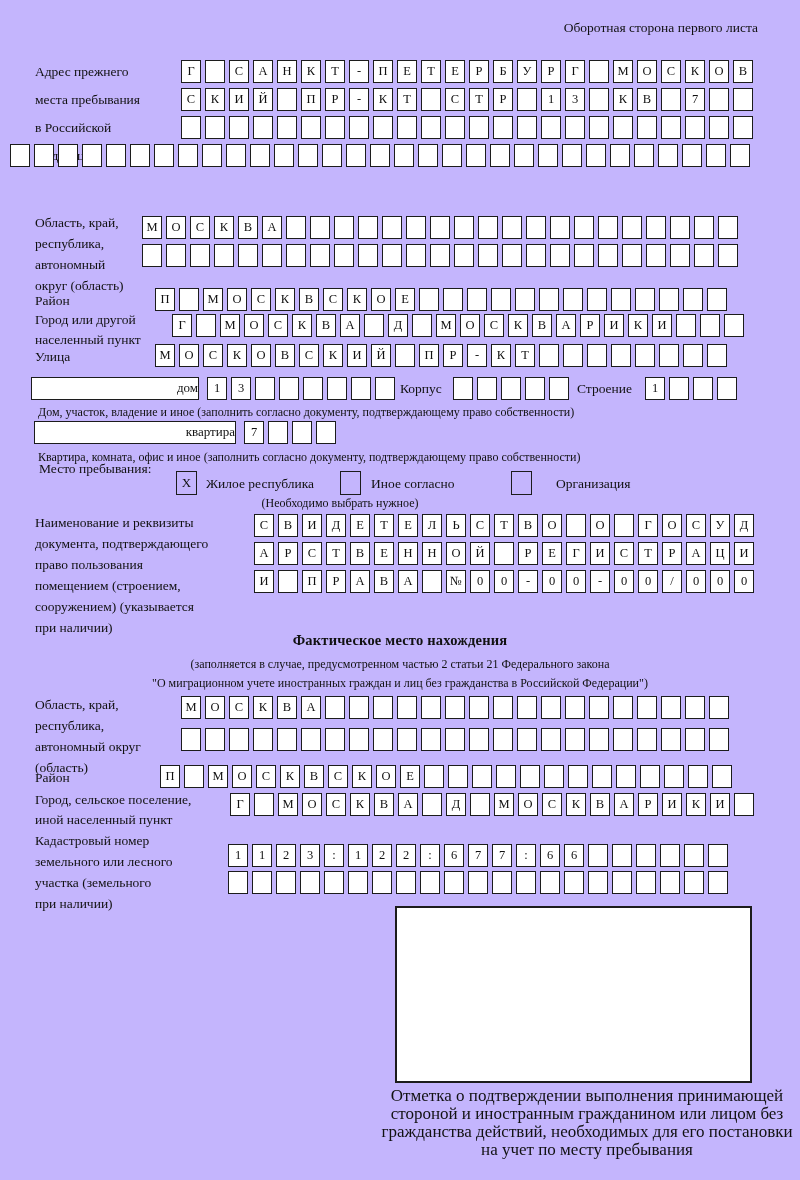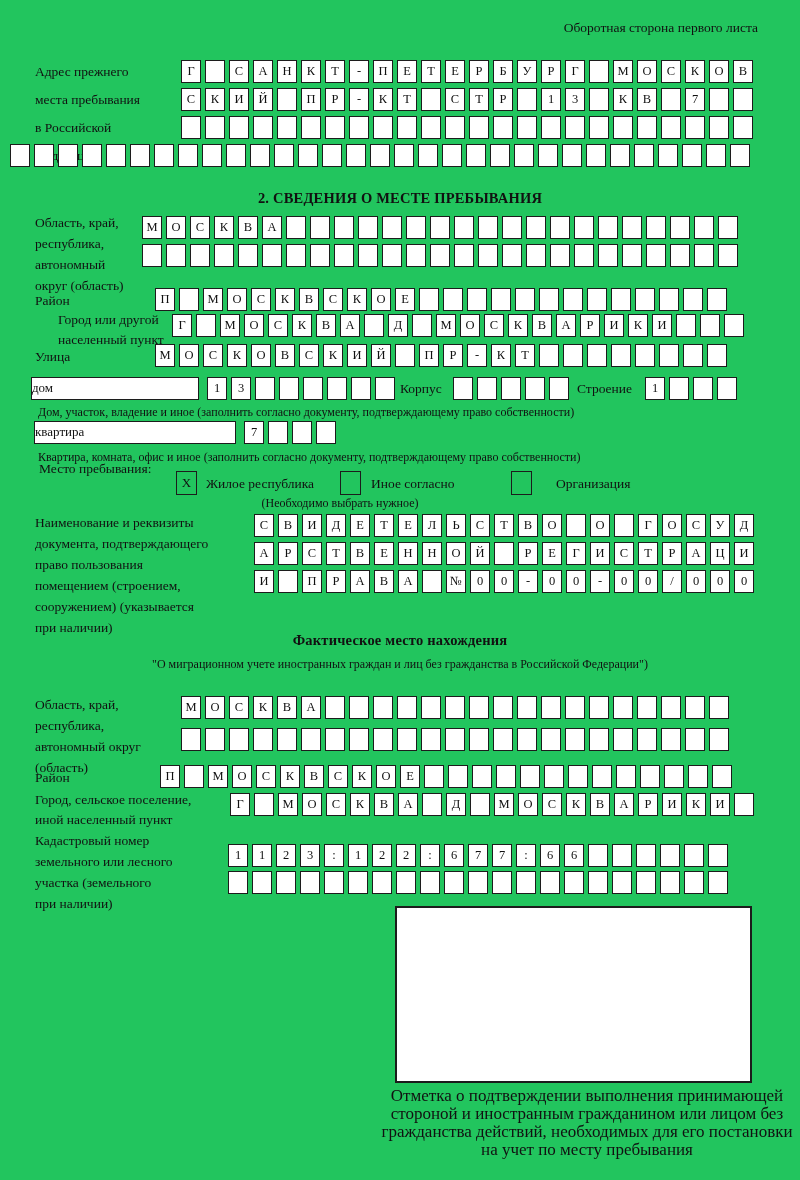--- a/index.html
+++ b/index.html
@@ -1,33 +1,33 @@
 <!DOCTYPE html>
 <html><head>
 <meta charset="utf-8">
 <style>
   html,body{margin:0;padding:0;background:#fff;}
   #page{
-    position:relative;width:800px;height:1180px;background:#22c55e;
+    position:relative;width:800px;height:1180px;background:#c4b5fd;
     font-family:"Liberation Serif","DejaVu Serif",serif;color:#111;overflow:hidden;
   }
   .abs{position:absolute;}
   .label{font-size:13.5px;line-height:21px;white-space:nowrap;}
   .caption{font-size:12px;white-space:nowrap;}
   .center{left:0;width:800px;text-align:center;}
   .h2{font-size:14.5px;font-weight:bold;letter-spacing:.2px;}
   .boxrow{display:flex;gap:4px;}
   .cell{
     display:inline-block;box-sizing:border-box;width:20px;height:23px;
     border:1.5px solid #1c1c1c;font-size:12.5px;line-height:20px;
     text-align:center;background:#fff;flex:0 0 auto;
   }
   .lblbox{
     box-sizing:border-box;height:23px;border:1.5px solid #1c1c1c;
-    font-size:13px;line-height:20px;text-align:left;background:#fff;
+    font-size:13px;line-height:20px;text-align:right;background:#fff;
   }
   .cbox{
     display:inline-block;box-sizing:border-box;width:21px;height:24px;
     border:1.5px solid #1c1c1c;font-size:13px;line-height:21px;text-align:center;
   }
   .stamp{box-sizing:border-box;border:2px solid #1c1c1c;background:#fff;}
   .lines div{white-space:nowrap;}
 </style>
 </head>
 <body>
@@ -147,21 +147,20 @@
       <span class="cell"></span>
       <span class="cell"></span>
       <span class="cell"></span>
       <span class="cell"></span>
       <span class="cell"></span>
       <span class="cell"></span>
       <span class="cell"></span>
       <span class="cell"></span>
     </div>
 
-  <div class="abs h2 center" style="top:190px;">2. СВЕДЕНИЯ О МЕСТЕ ПРЕБЫВАНИЯ</div>
 
   <div class="abs label lines" style="left:35px;top:212px;">
       <div>Область, край,</div>
       <div>республика,</div>
       <div>автономный</div>
       <div>округ (область)</div>
     </div>
   <div class="abs boxrow" style="left:142px;top:216px;">
       <span class="cell">М</span>
       <span class="cell">О</span>
@@ -238,21 +237,21 @@
       <span class="cell"></span>
       <span class="cell"></span>
       <span class="cell"></span>
       <span class="cell"></span>
       <span class="cell"></span>
       <span class="cell"></span>
       <span class="cell"></span>
       <span class="cell"></span>
     </div>
 
-  <div class="abs label lines" style="left:35px;top:310px;line-height:20px;margin-left:23px;">
+  <div class="abs label lines" style="left:35px;top:310px;line-height:20px;">
       <div>Город или другой</div>
       <div>населенный пункт</div>
     </div>
   <div class="abs boxrow" style="left:172px;top:314px;">
       <span class="cell">Г</span>
       <span class="cell"> </span>
       <span class="cell">М</span>
       <span class="cell">О</span>
       <span class="cell">С</span>
       <span class="cell">К</span>
@@ -423,20 +422,21 @@
       <span class="cell">0</span>
       <span class="cell">0</span>
       <span class="cell">/</span>
       <span class="cell">0</span>
       <span class="cell">0</span>
       <span class="cell">0</span>
     </div>
 
   <div class="abs h2 center" style="top:632px;">Фактическое место нахождения</div>
   <div class="abs caption center lines" style="top:655px;line-height:19px;">
+      <div>(заполняется в случае, предусмотренном частью 2 статьи 21 Федерального закона</div>
       <div>"О миграционном учете иностранных граждан и лиц без гражданства в Российской Федерации")</div>
     </div>
 
   <div class="abs label lines" style="left:35px;top:694px;">
       <div>Область, край,</div>
       <div>республика,</div>
       <div>автономный округ</div>
       <div>(область)</div>
     </div>
   <div class="abs boxrow" style="left:181px;top:696px;">

